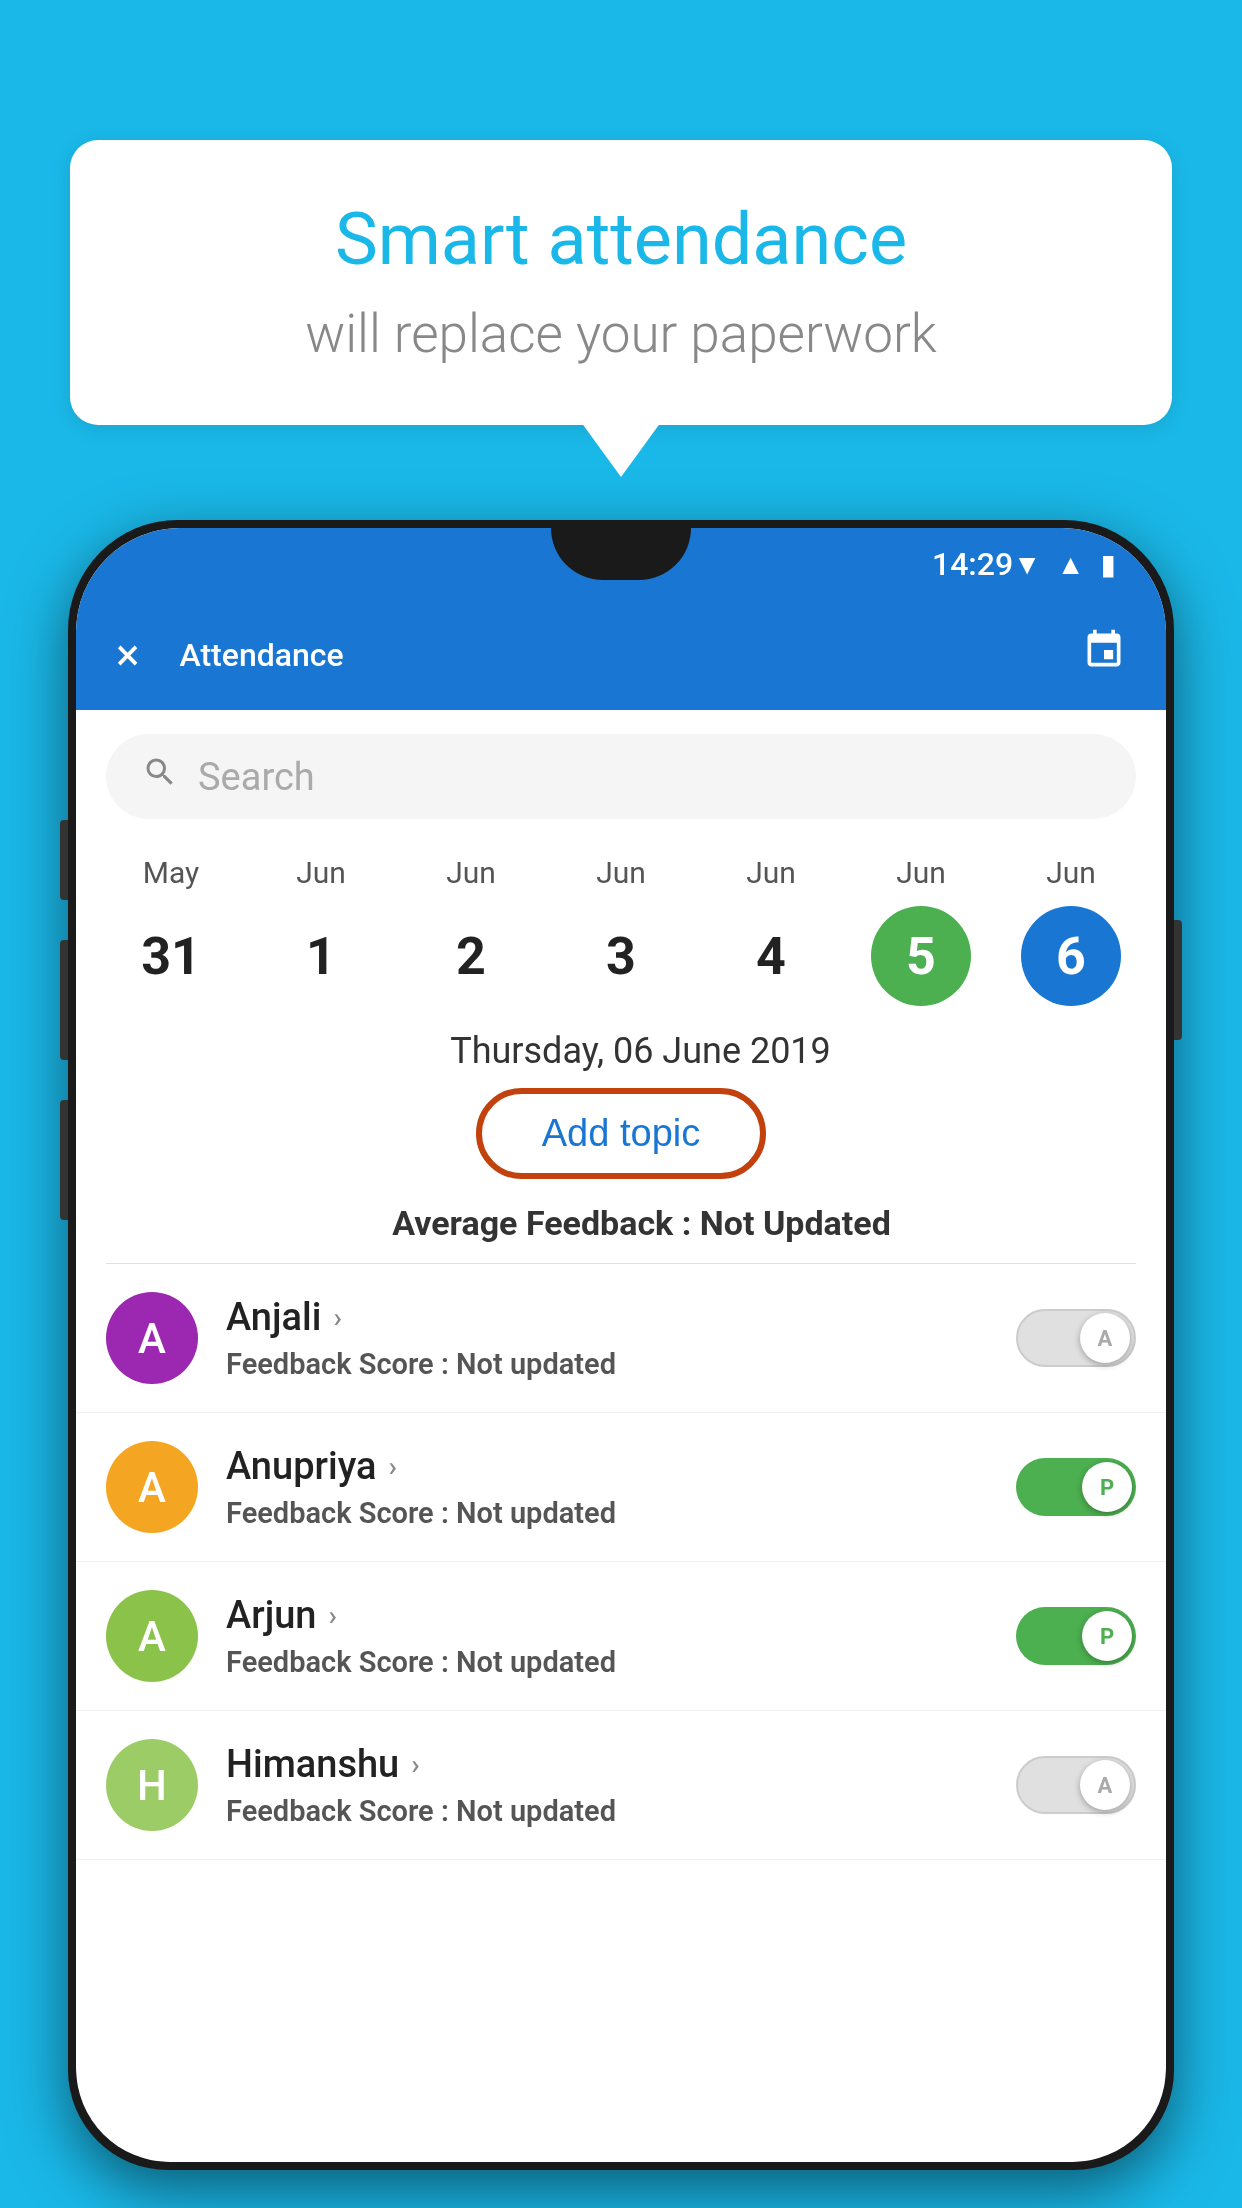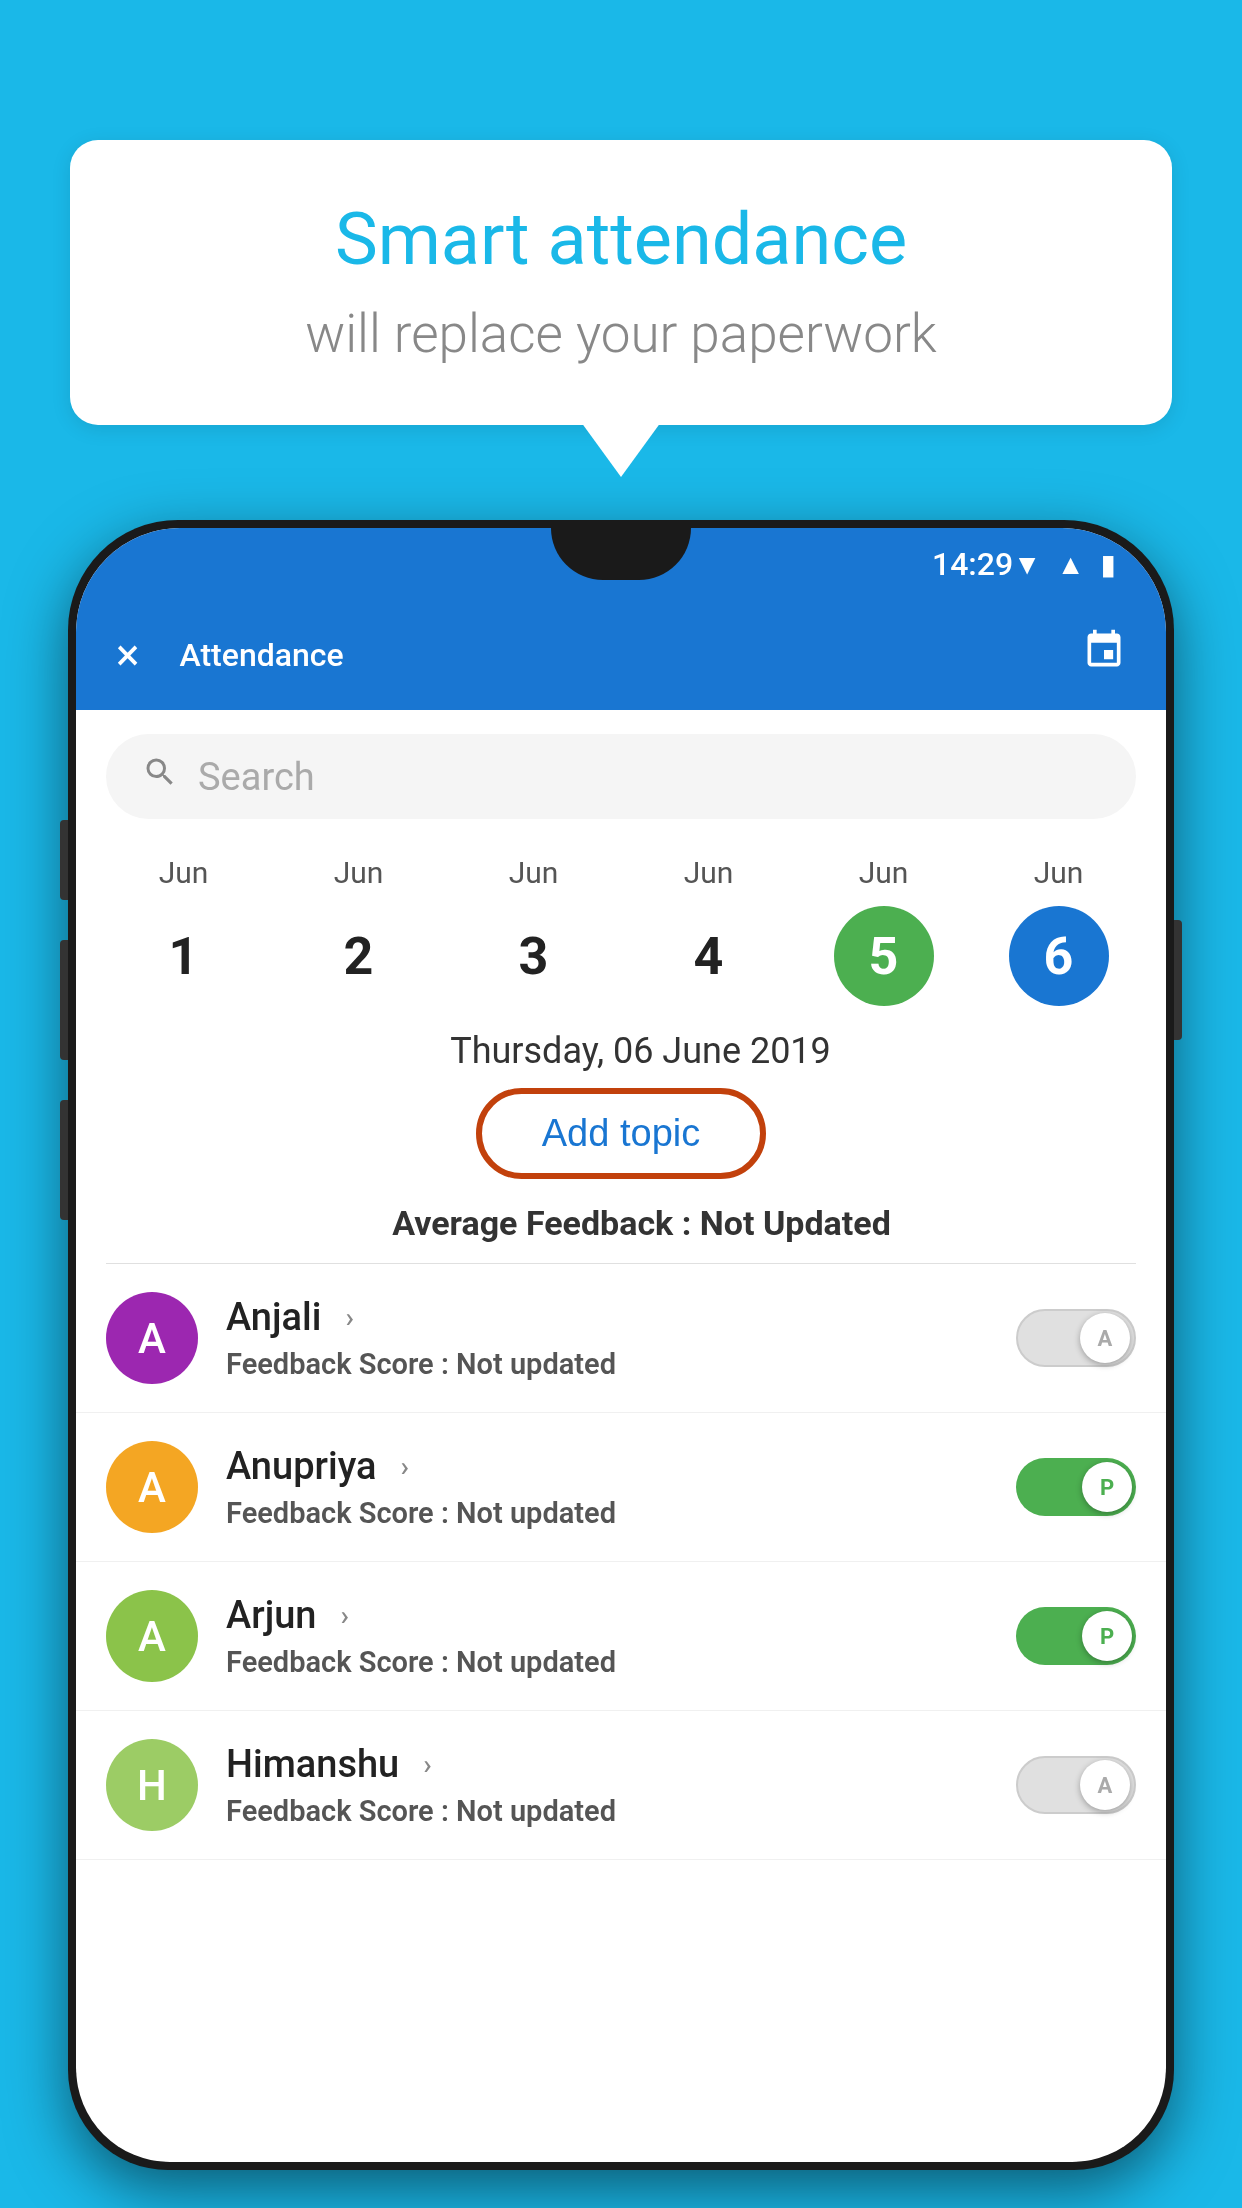--- a/index.html
+++ b/index.html
@@ -295,21 +295,21 @@
     .student-info {
       flex: 1;
     }
 
     .student-name {
       font-size: 38px;
       color: #222;
       font-weight: 500;
       display: flex;
       align-items: center;
-      gap: 24px;
+      gap: 12px;
     }
 
     .student-name .chevron {
       font-size: 28px;
       color: #888;
     }
 
     .student-feedback {
       font-size: 29px;
       color: #888;
@@ -457,20 +457,24 @@
           <span class="search-icon-wrap">
             <svg width="36" height="36" viewBox="0 0 24 24" fill="#888">
               <path d="M15.5 14h-.79l-.28-.27A6.471 6.471 0 0 0 16 9.5 6.5 6.5 0 1 0 9.5 16c1.61 0 3.09-.59 4.23-1.57l.27.28v.79l5 4.99L20.49 19l-4.99-5zm-6 0C7.01 14 5 11.99 5 9.5S7.01 5 9.5 5 14 7.01 14 9.5 11.99 14 9.5 14z"></path>
             </svg>
           </span>
           <span class="search-input-text">Search</span>
         </div>
 
         <div class="calendar-row">
           <div class="cal-day">
+            <span class="cal-month">May</span>
+            <span class="cal-date">31</span>
+          </div>
+          <div class="cal-day">
             <span class="cal-month">Jun</span>
             <span class="cal-date">1</span>
           </div>
           <div class="cal-day">
             <span class="cal-month">Jun</span>
             <span class="cal-date">2</span>
           </div>
           <div class="cal-day">
             <span class="cal-month">Jun</span>
             <span class="cal-date">3</span>

